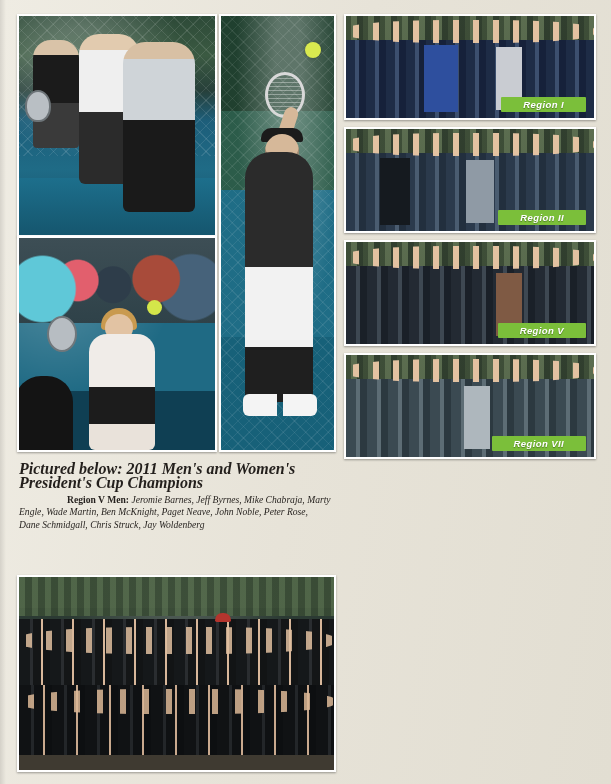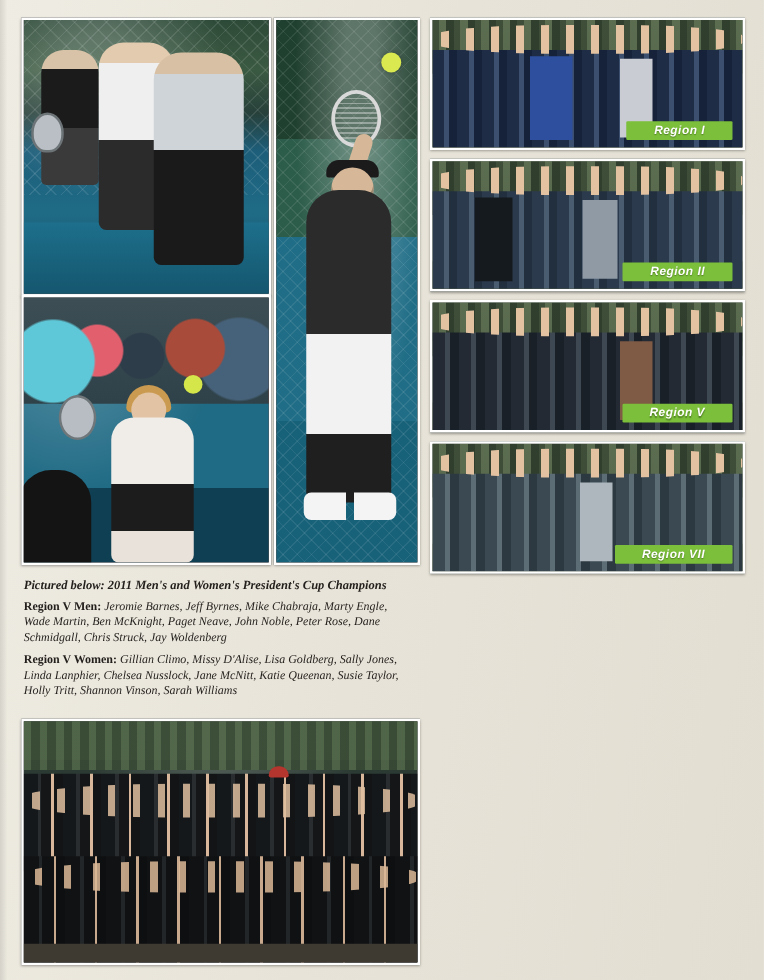--- a/index.html
+++ b/index.html
@@ -161,33 +161,34 @@
   .caption-block {
     position: absolute;
     left: 19px;
     top: 462px;
     width: 312px;
     color: #231f1c;
   }
   .caption-title {
     font-style: italic;
     font-weight: bold;
-    font-size: 10px;
+    font-size: 16px;
     line-height: 14px;
     margin: 0 0 4px 0;
   }
   .caption-para {
     font-size: 9.6px;
     line-height: 12.4px;
     font-style: italic;
     margin: 0 0 5px 0;
   }
   .caption-para .lead {
     font-style: normal;
     font-weight: bold;
+    margin-left: 48px;
   }
 
   
   #photo-champions { left: 17px; top: 575px; width: 315px; height: 193px; }
   #photo-champions .inner {
     background:
       radial-gradient(circle at 50% 6%, rgba(255,255,255,0.16) 0 10%, rgba(0,0,0,0) 46%),
       linear-gradient(180deg,#4d5f4a 0 16%, #2b3a33 16% 34%, #1d2420 34% 100%);
   }
   #photo-champions .treeline {
@@ -365,23 +366,20 @@
       <div class="player-body"></div>
       <div class="silhouette"></div>
     </div>
   </div>
 
   <div class="caption-block">
     <p class="caption-title">Pictured below: 2011 Men's and Women's President's Cup Champions</p>
     <p class="caption-para">
       <span class="lead">Region V Men:</span><span> Jeromie Barnes, Jeff Byrnes, Mike Chabraja, Marty Engle, Wade Martin, Ben McKnight, Paget Neave, John Noble, Peter Rose, Dane Schmidgall, Chris Struck, Jay Woldenberg</span>
     </p>
-    <p class="caption-para">
-      <span class="lead">Region V Women:</span><span> Gillian Climo, Missy D'Alise, Lisa Goldberg, Sally Jones, Linda Lanphier, Chelsea Nusslock, Jane McNitt, Katie Queenan, Susie Taylor, Holly Tritt, Shannon Vinson, Sarah Williams</span>
-    </p>
   </div>
 
   <div class="photo" id="photo-champions">
     <div class="inner">
       <div class="treeline"></div>
       <div class="rowpeople row-back"></div>
       <div class="faces"></div>
       <div class="rowpeople row-front"></div>
       <div class="faces2"></div>
       <div class="redcap"></div>

